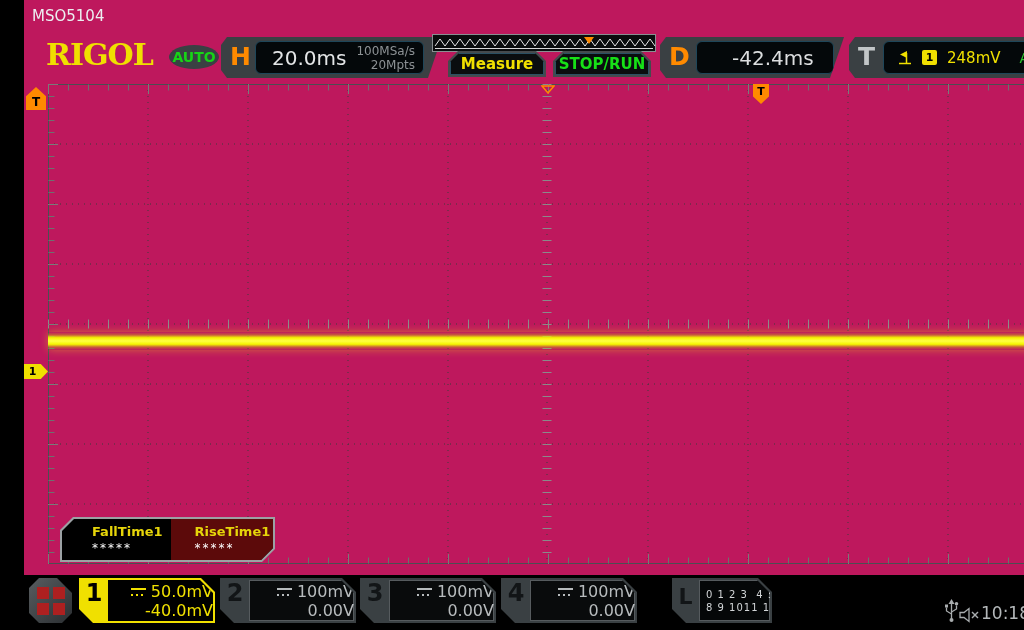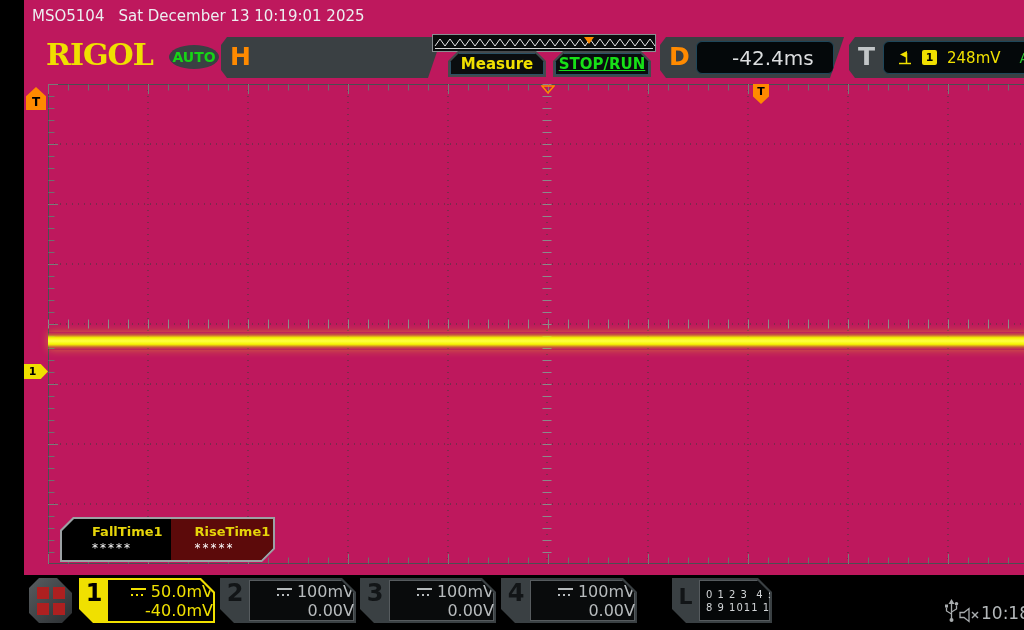--- a/index.html
+++ b/index.html
@@ -35,21 +35,21 @@
   .hdr-btn-frame { position:absolute; top:21px; width:98px; height:26px; background:#454a4d;
                    clip-path:polygon(10px 0, calc(100% - 10px) 0, 100% 10px, 100% 100%, 0 100%, 0 10px); }
   .hdr-btn { position:absolute; inset:2px; background:#0a0d0f;
              box-shadow:inset 0 0 0 1px #2a5063;
              clip-path:polygon(9px 0, calc(100% - 9px) 0, 100% 9px, 100% 100%, 0 100%, 0 9px);
              display:flex; align-items:center; justify-content:center;
              font-size:15px; font-weight:bold; }
   .btn-measure-frame { left:424px; }
   .btn-measure { color:#f0e000; }
   .btn-stoprun-frame { left:529px; }
-  .btn-stoprun { color:#17e017;text-decoration:underline; }
+  .btn-stoprun { color:#17e017; }
 
   .d-panel { left:636px; top:7px; width:184px; height:41px; }
   .d-inner { left:36px; right:10px; padding-left:35px; }
   .d-value { color:#dcdedf; font-size:20px; }
 
   .t-panel { left:825px; top:7px; width:197px; height:41px; }
   .t-letter { color:#c2c6c8; }
   .t-inner { left:34px; right:8px; gap:10px; padding:0 8px 0 14px; }
   .trig-badge { width:15px; height:15px; background:#f0e000; border-radius:2px; color:#000;
                 font-size:11px; font-weight:bold; display:flex; align-items:center; justify-content:center; }
@@ -133,29 +133,35 @@
                  align-items:flex-end; }
   .clock { color:#b4b8ba; font-size:17px; }
 </style>
 </head>
 <body>
 
 <div class="screen">
 
   <div class="top-bar">
     <span>MSO5104</span>
-    <span>Sat December 13 10:19:01 2025</span>
   </div>
 
   <div class="header">
     <div class="logo">RIGOL</div>
     <div class="auto-pill">AUTO</div>
 
     <div class="hdr-panel h-panel">
       <span class="panel-letter" style="color:#ff8a00">H</span>
+      <div class="panel-inner h-inner">
+        <span class="h-timebase">20.0ms</span>
+        <span class="h-rates">
+          <span>100MSa/s</span><br>
+          <span>20Mpts</span>
+        </span>
+      </div>
     </div>
 
     <div class="preview-strip">
       <svg width="224" height="18">
         <rect x="0.5" y="0.5" width="223" height="17" fill="#0a0c0d" stroke="#8a8f92" stroke-width="1"></rect>
         <path d="M3 12 l5 -7 l5 7 l5 -7 l5 7 l5 -7 l5 7 l5 -7 l5 7 l5 -7 l5 7 l5 -7 l5 7 l5 -7 l5 7 l5 -7 l5 7 l5 -7 l5 7 l5 -7 l5 7 l5 -7 l5 7 l5 -7 l5 7 l5 -7 l5 7 l5 -7 l5 7 l5 -7 l5 7 l5 -7 l5 7 l5 -7 l5 7 l5 -7 l5 7 l5 -7 l5 7 l5 -7 l5 7 l5 -7 l5 7 l5 -7 l5 7" stroke="#e8e8e8" stroke-width="1" fill="none"></path>
         <line x1="3" y1="14.5" x2="221" y2="14.5" stroke="#d8d8d8" stroke-width="1"></line>
         <polygon points="152,3 162,3 157,10" fill="#ff8a00"></polygon>
       </svg>
     </div>

